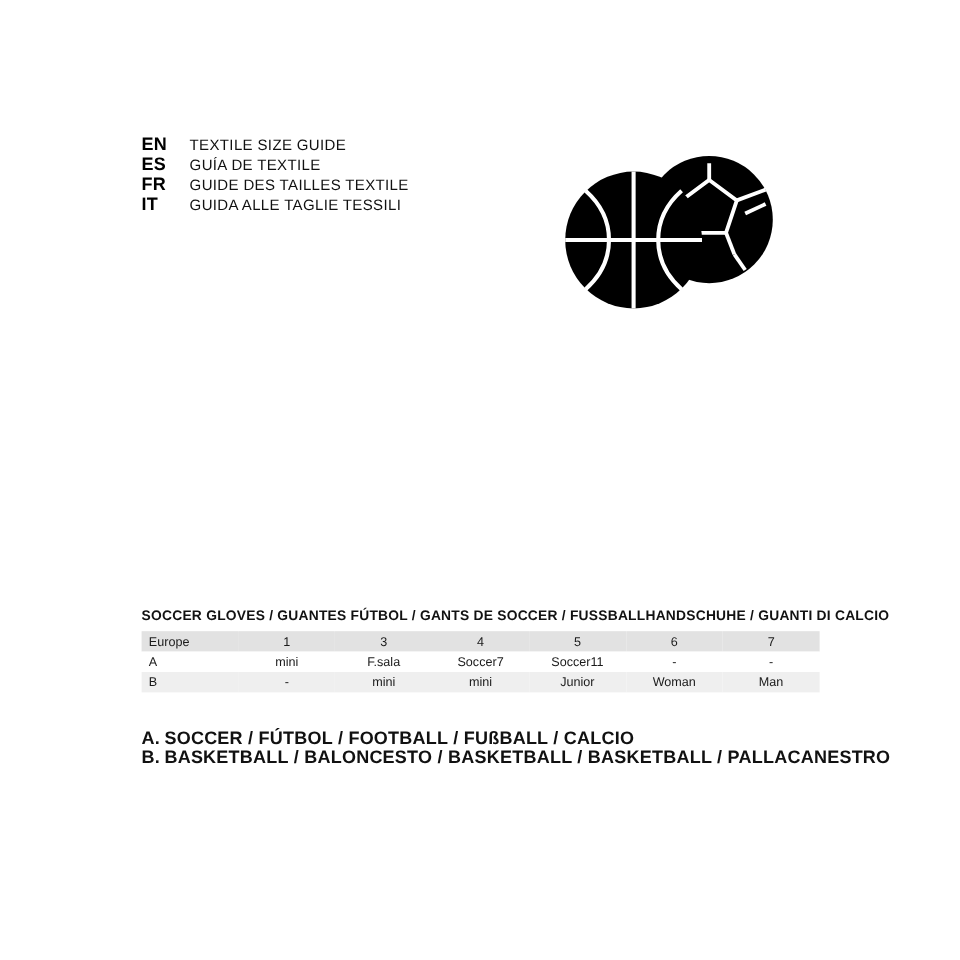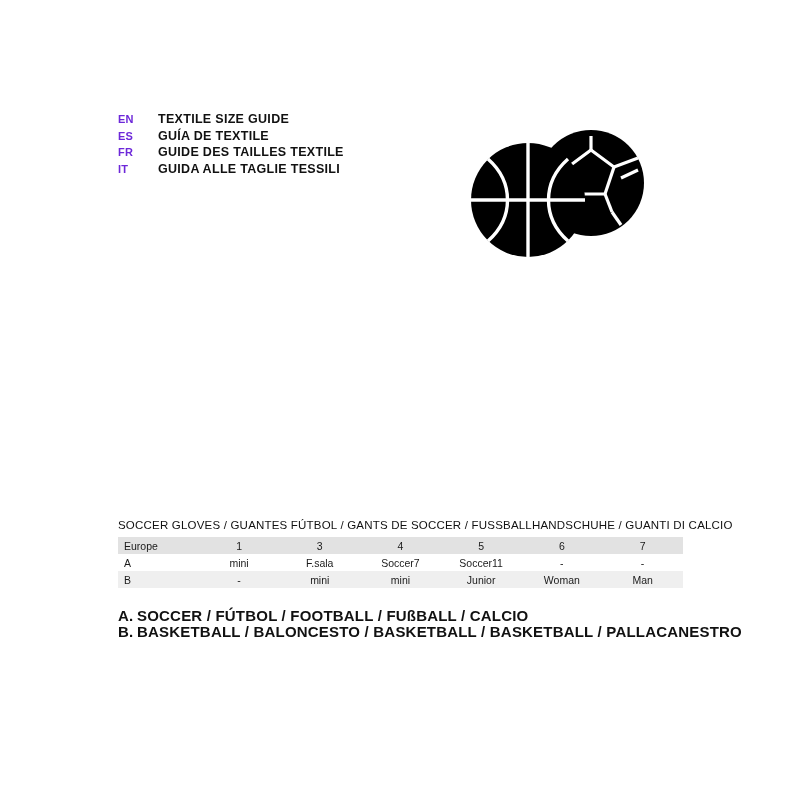--- a/index.html
+++ b/index.html
@@ -24,28 +24,28 @@
     width: 420px;
   }
   .lang-row {
     display: flex;
     align-items: baseline;
     height: 16.5px;
   }
   .lang-code {
     width: 40px;
     flex: 0 0 40px;
-    font-size: 11px;
+    font-size: 15px;
     font-weight: bold;
     letter-spacing: 0.2px;
-    color: #6d28d9;
+    color: #000000;
   }
   .lang-title {
     font-size: 12.5px;
-    font-weight: bold;
+    font-weight: normal;
     letter-spacing: 0.3px;
     color: #111;
     white-space: nowrap;
   }
 
   
   .illustration {
     position: absolute;
     left: 466px;
     top: 130px;
@@ -58,26 +58,25 @@
 
   
   .table-section {
     position: absolute;
     left: 118px;
     top: 508px;
     width: 565px;
   }
   .table-caption {
     font-size: 11.5px;
-    font-weight: normal;
+    font-weight: bold;
     letter-spacing: 0.2px;
     color: #111;
     margin-bottom: 6px;
     white-space: nowrap;
-    margin-top: 11px;
   }
   table.size-table {
     border-collapse: collapse;
     width: 565px;
     table-layout: fixed;
   }
   table.size-table td {
     font-size: 10.5px;
     color: #1a1a1a;
     height: 17px;

